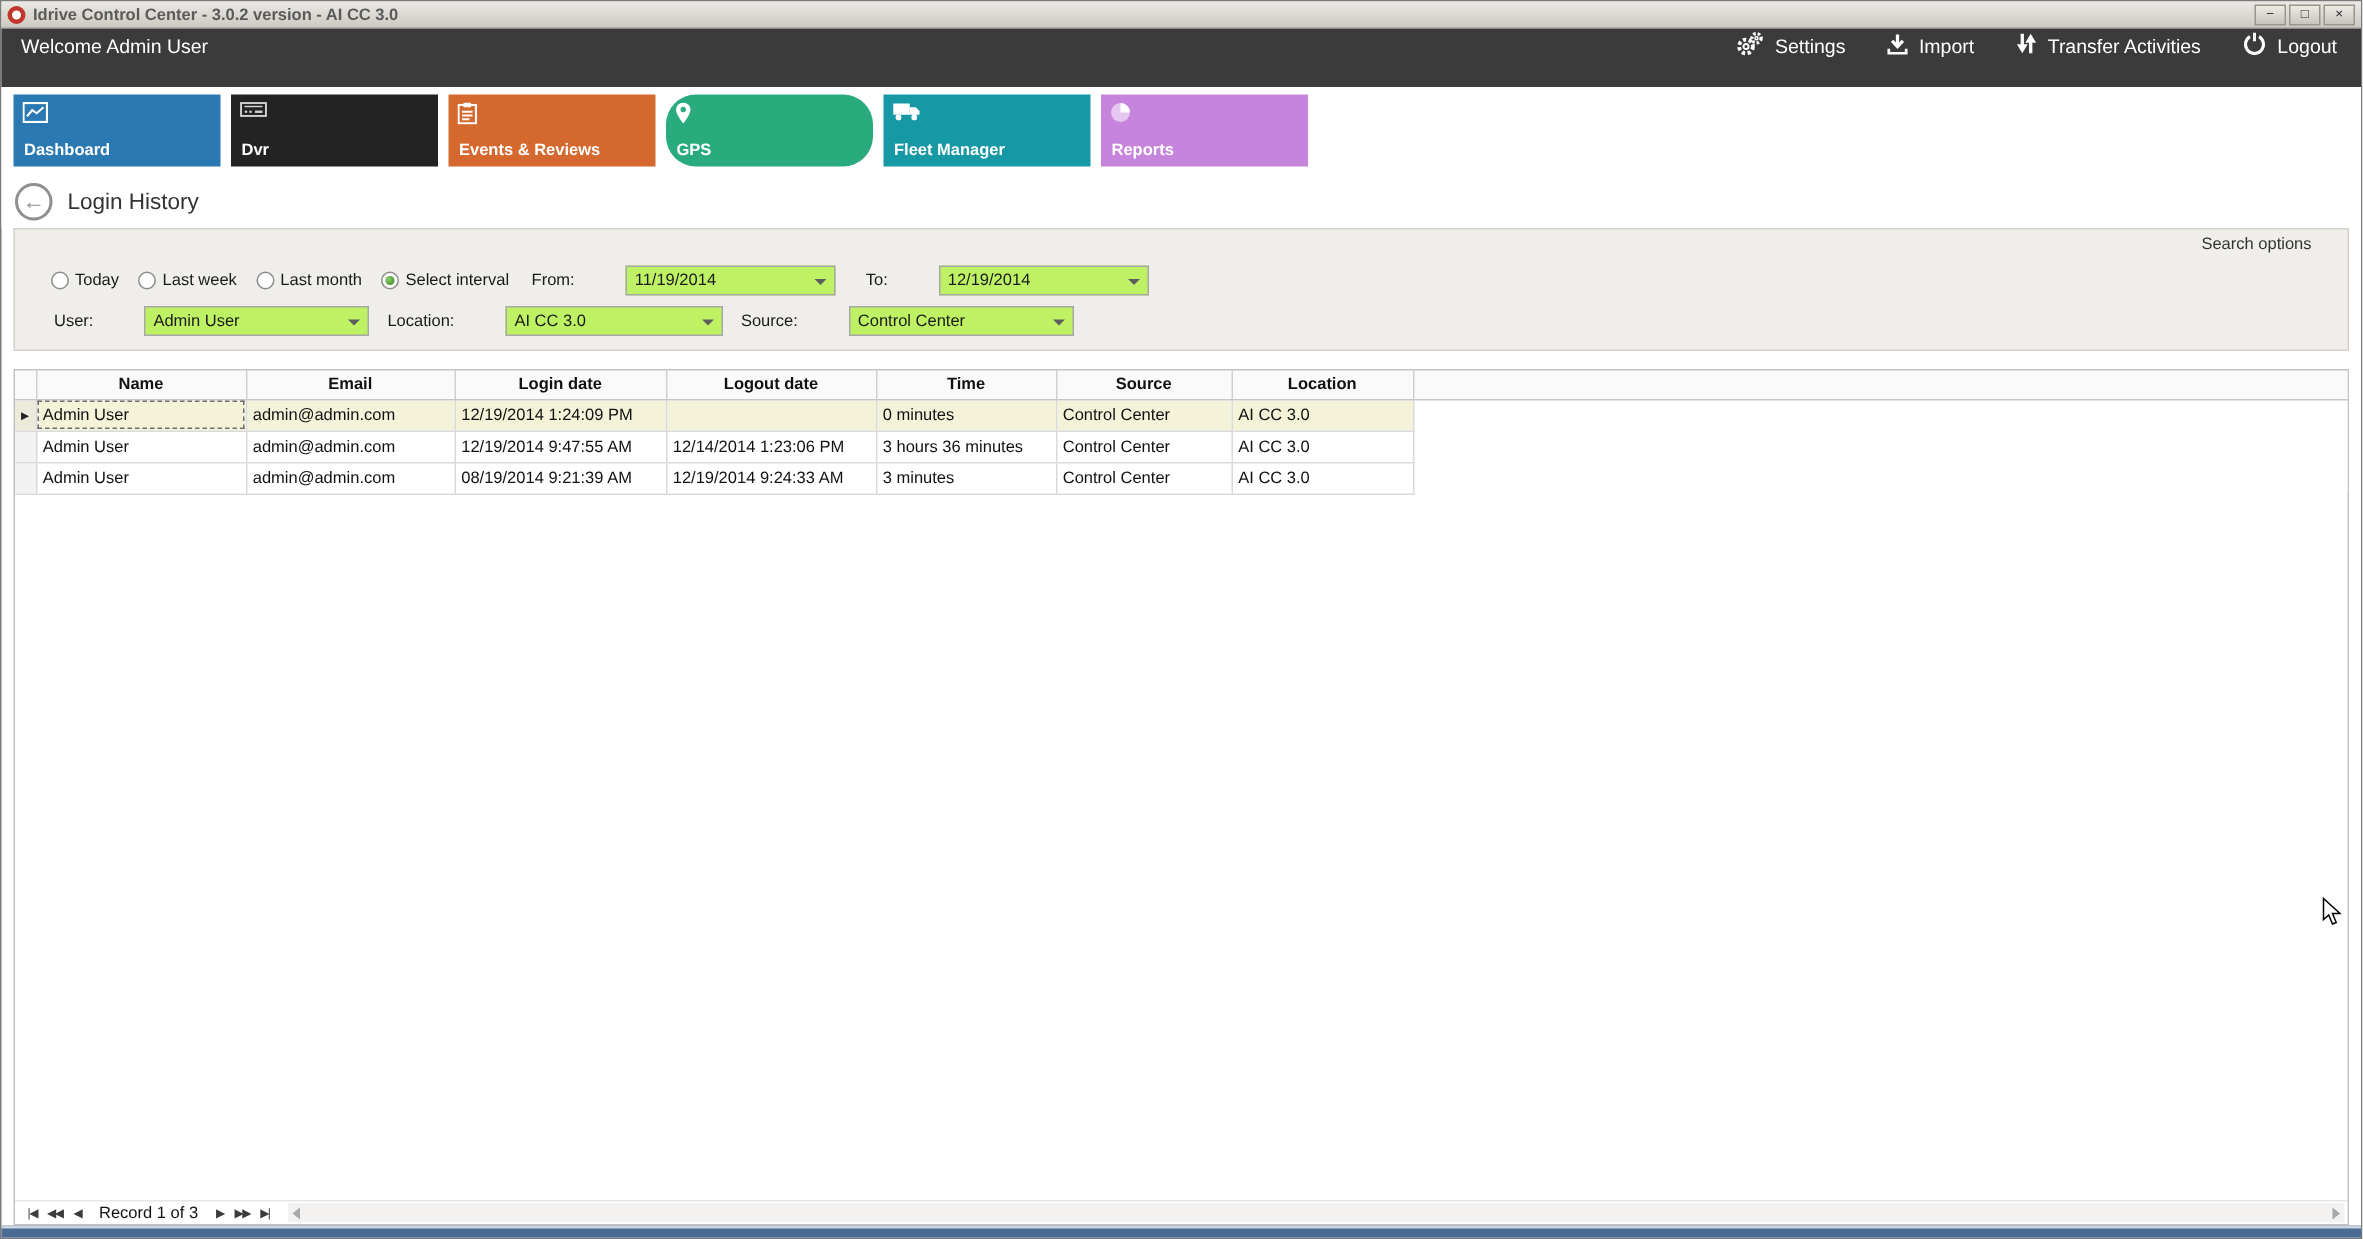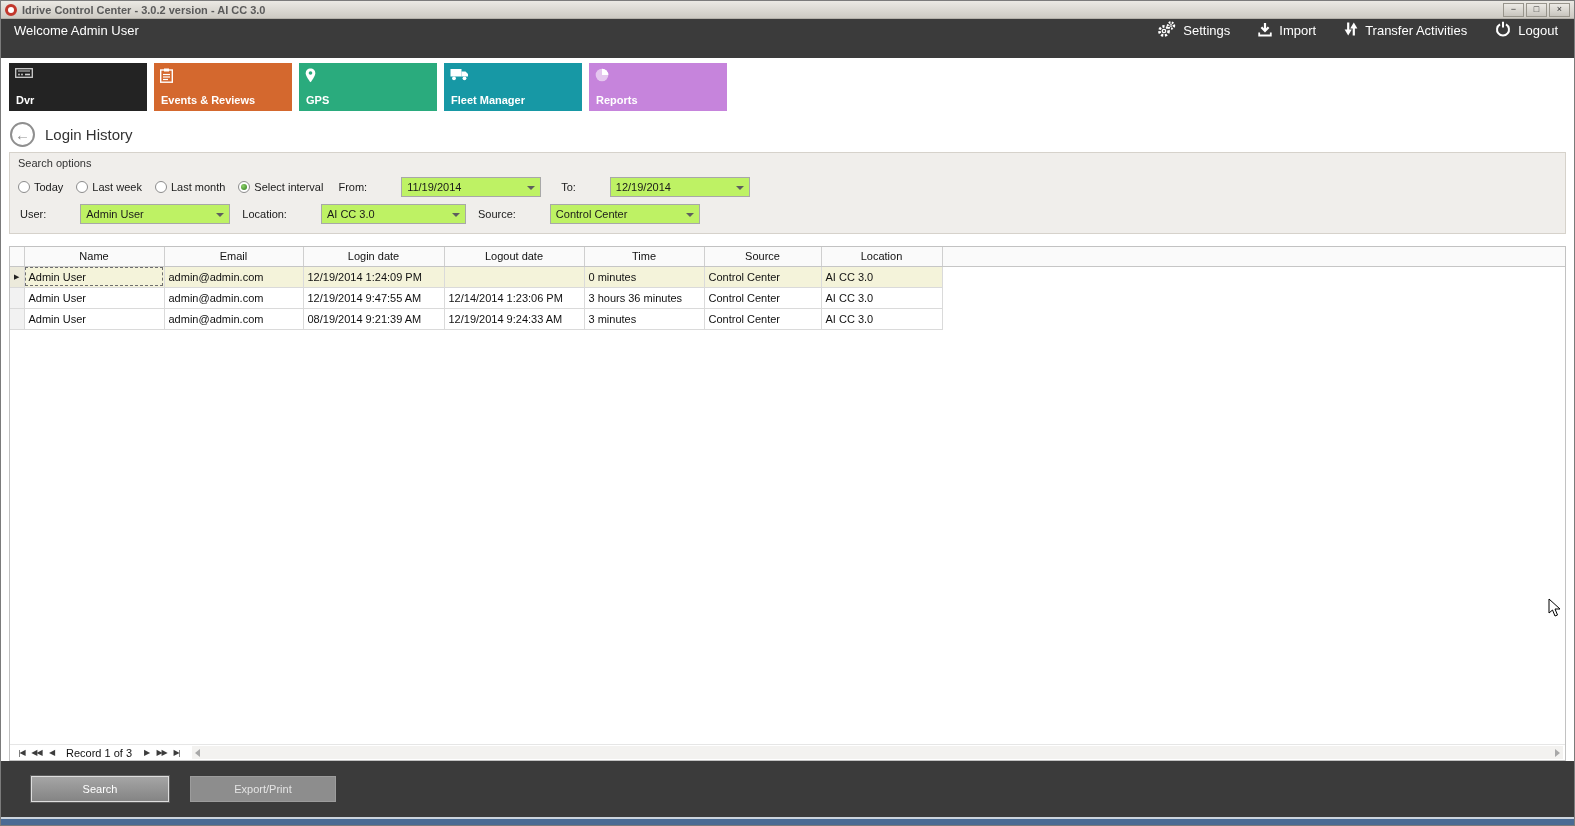--- a/index.html
+++ b/index.html
@@ -29,38 +29,38 @@
   .tile { width:138px; height:48px; position:relative; color:#fff; cursor:pointer; }
   .tile svg { position:absolute; top:5px; left:6px; }
   .tile-label { position:absolute; bottom:5px; left:7px; font-size:11px; font-weight:bold; white-space:nowrap; }
 
   
   .title-row { flex:0 0 36px; display:flex; align-items:center; padding-left:9px; gap:10px; background:#fff; }
   .back-btn { width:25px; height:25px; border-radius:50%; border:2px solid #8f8f8f; color:#8f8f8f; display:flex; align-items:center; justify-content:center; font-size:15px; background:#fff; cursor:pointer; }
   .page-title { font-size:15px; color:#333; }
 
   
-  .search-panel { margin:0 8px; border:1px solid #d6d2cb; background:#f0eeeb; padding:4px 8px 9px; }
+  .search-panel { margin:0 8px; border:1px solid #d6d2cb; background:#f0eeeb; padding:4px 24px 9px;text-align:right; }
   .panel-title { font-size:11px; color:#333; margin-bottom:8px; }
   .filter-row { display:flex; align-items:center; font-size:11px; color:#1a1a1a; }
   .filter-row + .filter-row { margin-top:7px; }
   .radio-group { display:flex; align-items:center; gap:4px; margin-right:13px; cursor:pointer; }
   .radio { width:12px; height:12px; border-radius:50%; border:1px solid #8c8c8c; background:#fff; position:relative; flex:0 0 12px; }
   .radio.checked::after { content:""; position:absolute; left:2px; top:2px; width:6px; height:6px; border-radius:50%;
     background:radial-gradient(circle at 35% 35%, #8fd16a, #2e7d1f); }
   .fl-label { margin:0 6px 0 2px; white-space:nowrap; }
   .combo { height:20px; background:#bef264; border:1px solid #a8a8a8; display:flex; align-items:center; padding:0 18px 0 5px; position:relative; font-size:11px; cursor:pointer; white-space:nowrap; overflow:hidden;margin-left:28px; }
   .combo::after { content:""; position:absolute; right:5px; top:8px; border-left:4px solid transparent; border-right:4px solid transparent; border-top:4px solid #5e5e5e; }
   .w140 { width:140px; } .w145 { width:145px; } .w150 { width:150px; }
   .sp18 { width:18px; } .sp10 { width:10px; }
 
   
   .grid-control { flex:1 1 auto; margin:12px 8px 0; border:1px solid #c2c2c2; background:#fff; display:flex; flex-direction:column; min-height:0; }
   .grid-table { border-collapse:collapse; table-layout:fixed; width:100%; font-size:11px; color:#111; }
-  .grid-table th { height:19px; font-weight:normal; text-align:center; background:#fafafa; border-right:1px solid #cfcfcf; border-bottom:1px solid #c6c6c6; padding:0; overflow:hidden; white-space:nowrap; cursor:pointer; }
+  .grid-table th { height:19px; font-weight:bold; text-align:center; background:#fafafa; border-right:1px solid #cfcfcf; border-bottom:1px solid #c6c6c6; padding:0; overflow:hidden; white-space:nowrap; cursor:pointer; }
   .grid-table th.filler { border-right:none; cursor:default; }
   .grid-table td { height:21px; border-right:1px solid #dadada; border-bottom:1px solid #dadada; padding:0 3px 0 4px; white-space:nowrap; overflow:hidden; }
   .grid-table td.filler { border:none; background:#fff; }
   .grid-table td.row-ind { padding:0; text-align:center; background:#f2f2f2; font-size:7px; color:#222; }
   tr.selected td:not(.filler) { background:#f4f3da; }
   tr.selected td.row-ind { background:#eceadb; }
   td.focus-cell { outline:1px dashed #6e6e6e; outline-offset:-2px; }
   .grid-filler { flex:1 1 auto; }
 
   
@@ -134,41 +134,48 @@
         <span><svg width="16" height="16" viewBox="0 0 16 16">
               <path d="M5 3.4 A6 6 0 1 0 11 3.4" fill="none" stroke="#fff" stroke-width="2"></path>
               <line x1="8" y1="0.8" x2="8" y2="6.5" stroke="#fff" stroke-width="2"></line>
             </svg></span>
         <span>Logout</span>
       </div>
     </div>
   </div>
 
   <div class="tiles">
+    <div class="tile" style="background: rgb(42, 121, 178);">
+      <span><svg width="17" height="14" viewBox="0 0 17 14">
+            <rect x="0.7" y="0.7" width="15.6" height="12.6" fill="none" stroke="#fff" stroke-width="1.4"></rect>
+            <polyline points="3,9.5 6.5,5.5 9.5,7.5 14,3.5" fill="none" stroke="#fff" stroke-width="1.4"></polyline>
+          </svg></span>
+      <span class="tile-label">Dashboard</span>
+    </div>
     <div class="tile" style="background: rgb(35, 35, 35);">
       <span><svg width="18" height="10" viewBox="0 0 18 10">
             <rect x="0.7" y="0.7" width="16.6" height="8.6" fill="none" stroke="#cfcfcf" stroke-width="1.3"></rect>
             <line x1="3" y1="3" x2="15" y2="3" stroke="#cfcfcf" stroke-width="1"></line>
             <circle cx="4" cy="6.5" r="0.9" fill="#cfcfcf"></circle>
             <circle cx="7" cy="6.5" r="0.9" fill="#cfcfcf"></circle>
             <rect x="10" y="5.7" width="5" height="1.6" fill="#cfcfcf"></rect>
           </svg></span>
       <span class="tile-label">Dvr</span>
     </div>
     <div class="tile" style="background: rgb(212, 104, 46);">
       <span><svg width="13" height="15" viewBox="0 0 13 15">
             <rect x="0.7" y="2" width="11.6" height="12.2" fill="none" stroke="#fff" stroke-width="1.4"></rect>
             <rect x="4" y="0.5" width="5" height="3" fill="#fff"></rect>
             <line x1="3" y1="6.5" x2="10" y2="6.5" stroke="#fff" stroke-width="1.2"></line>
             <line x1="3" y1="9" x2="10" y2="9" stroke="#fff" stroke-width="1.2"></line>
             <line x1="3" y1="11.5" x2="8" y2="11.5" stroke="#fff" stroke-width="1.2"></line>
           </svg></span>
       <span class="tile-label">Events &amp; Reviews</span>
     </div>
-    <div class="tile" style="background: rgb(42, 171, 125);">
+    <div class="tile" style="background: rgb(42, 171, 125); border-radius: 20px;">
       <span><svg width="11" height="15" viewBox="0 0 11 15">
             <path d="M5.5 0.5 C2.7 0.5 0.7 2.6 0.7 5.2 C0.7 8.6 5.5 14.3 5.5 14.3 C5.5 14.3 10.3 8.6 10.3 5.2 C10.3 2.6 8.3 0.5 5.5 0.5 Z" fill="#fff"></path>
             <circle cx="5.5" cy="5" r="1.8" fill="#2aab7d"></circle>
           </svg></span>
       <span class="tile-label">GPS</span>
     </div>
     <div class="tile" style="background: rgb(23, 152, 165);">
       <span><svg width="19" height="13" viewBox="0 0 19 13">
             <rect x="0.5" y="1" width="11" height="7.5" fill="#fff"></rect>
             <path d="M11.5 3.5 H15.5 L18 6 V8.5 H11.5 Z" fill="#fff"></path>
@@ -315,24 +322,20 @@
       <span class="nav-btn">▶</span>
       <span class="nav-btn">▶▶</span>
       <span class="nav-btn">▶|</span>
       <div class="hscroll">
         <span class="scroll-arrow left"></span>
         <span class="scroll-arrow right"></span>
       </div>
     </div>
   </div>
 
-  <div class="footer">
-    <div class="btn btn-search">Search</div>
-    <div class="btn btn-export">Export/Print</div>
-  </div>
 
   <div class="bottom-strip"></div>
 
   <span class="mouse-cursor">
     <svg width="13" height="20" viewBox="0 0 13 20">
         <path d="M1 1 L1 15 L4.5 12 L7 18 L9.5 17 L7 11 L12 11 Z" fill="#fff" stroke="#000" stroke-width="1"></path>
       </svg>
   </span>
 
 </div>

